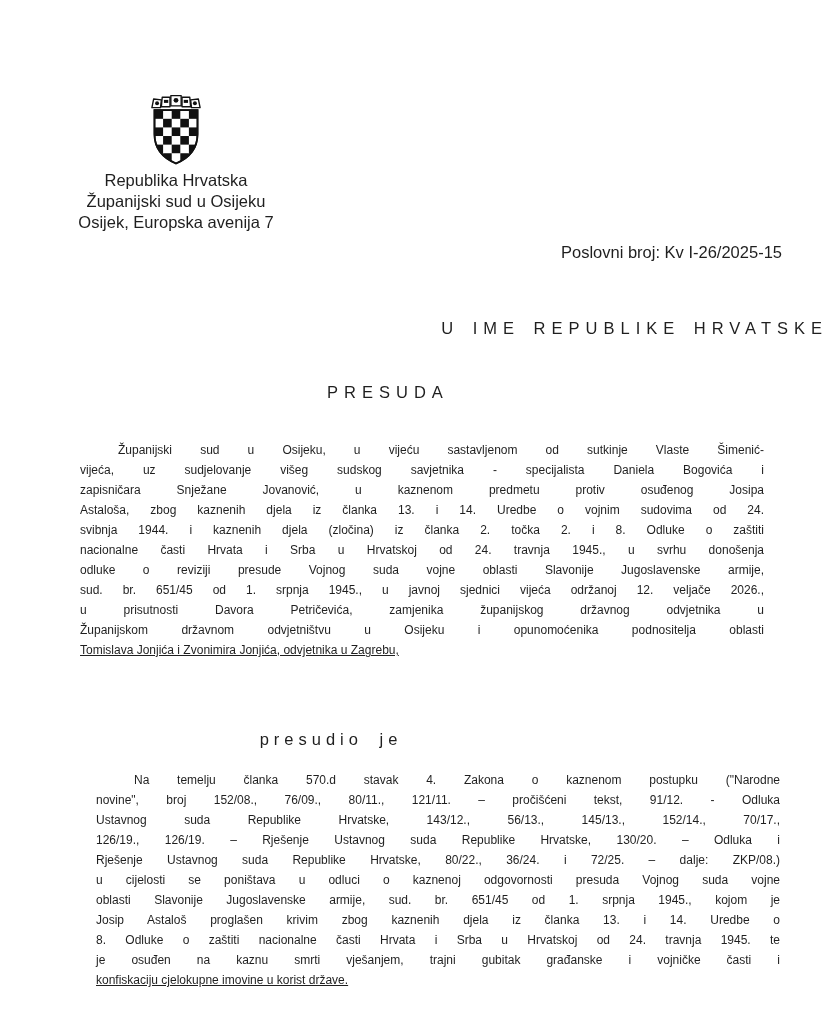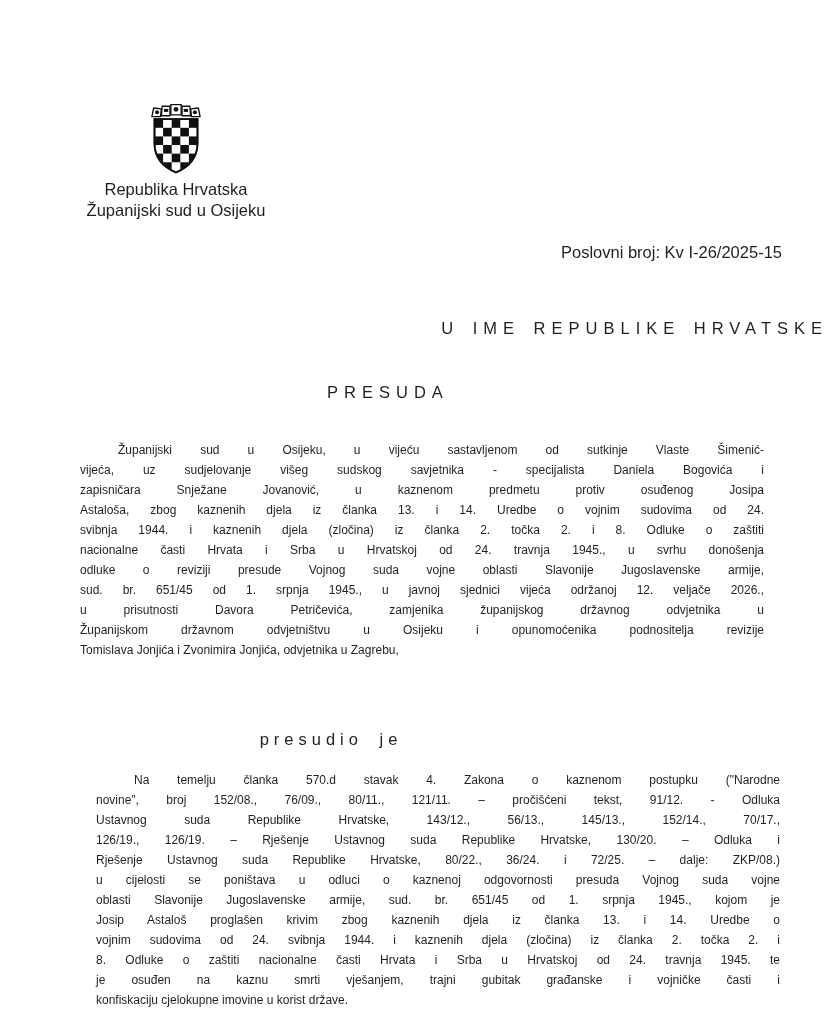--- a/index.html
+++ b/index.html
@@ -16,21 +16,21 @@
   }
   .page {
     position: relative;
     width: 828px;
     height: 1024px;
     background: #ffffff;
   }
   .letterhead {
     position: absolute;
     left: 62px;
-    top: 102px;
+    top: 93px;
     width: 228px;
     text-align: center;
   }
   .crest {
     display: block;
     margin: 0 auto 3px auto;
     width: 54px;
     height: 74px;
   }
   .inst-line {
@@ -86,20 +86,21 @@
   }
   #paragraph-intro { top: 440px; }
   #paragraph-decision { top: 770px; margin-left: 16px; }
   .line {
     text-align: justify;
     text-align-last: justify;
     white-space: normal;
   }
   .line.last {
     text-align-last: left;
+    text-decoration: underline;
   }
   .line.indent {
     text-indent: 38px;
   }
 </style>
 </head>
 <body>
 
 <div class="page">
 
@@ -141,52 +142,52 @@
         <rect x="5" y="60" width="10" height="10"></rect>
           <rect x="25" y="60" width="10" height="10"></rect>
           <rect x="45" y="60" width="10" height="10"></rect>
         <rect x="15" y="70" width="10" height="10"></rect>
           <rect x="35" y="70" width="10" height="10"></rect>
       </g>
       <path d="M5,20 H55 V48 C55,66 44,76 30,82 C16,76 5,66 5,48 Z" fill="none" stroke="#111111" stroke-width="2"></path>
     </svg>
     <div class="inst-line">Republika Hrvatska</div>
     <div class="inst-line">Županijski sud u Osijeku</div>
+    <div class="inst-line">Osijek, Europska avenija 7</div>
   </div>
 
   <div class="case-number">Poslovni broj: Kv I-26/2025-15</div>
 
   <div class="title-main">U IME REPUBLIKE HRVATSKE</div>
 
   <div class="title-presuda">PRESUDA</div>
 
   <div class="paragraph" id="paragraph-intro">
       <div class="line indent">Županijski sud u Osijeku, u vijeću sastavljenom od sutkinje Vlaste Šimenić-</div>
       <div class="line">vijeća, uz sudjelovanje višeg sudskog savjetnika - specijalista Daniela Bogovića i</div>
       <div class="line">zapisničara Snježane Jovanović, u kaznenom predmetu protiv osuđenog Josipa</div>
       <div class="line">Astaloša, zbog kaznenih djela iz članka 13. i 14. Uredbe o vojnim sudovima od 24.</div>
       <div class="line">svibnja 1944. i kaznenih djela (zločina) iz članka 2. točka 2. i 8. Odluke o zaštiti</div>
       <div class="line">nacionalne časti Hrvata i Srba u Hrvatskoj od 24. travnja 1945., u svrhu donošenja</div>
       <div class="line">odluke o reviziji presude Vojnog suda vojne oblasti Slavonije Jugoslavenske armije,</div>
       <div class="line">sud. br. 651/45 od 1. srpnja 1945., u javnoj sjednici vijeća održanoj 12. veljače 2026.,</div>
       <div class="line">u prisutnosti Davora Petričevića, zamjenika županijskog državnog odvjetnika u</div>
-      <div class="line">Županijskom državnom odvjetništvu u Osijeku i opunomoćenika podnositelja revizije</div>
+      <div class="line">Županijskom državnom odvjetništvu u Osijeku i opunomoćenika podnositelja oblasti</div>
       <div class="line last">Tomislava Jonjića i Zvonimira Jonjića, odvjetnika u Zagrebu,</div>
     </div>
 
   <div class="title-presudio">presudio je</div>
 
   <div class="paragraph" id="paragraph-decision">
       <div class="line indent">Na temelju članka 570.d stavak 4. Zakona o kaznenom postupku ("Narodne</div>
       <div class="line">novine", broj 152/08., 76/09., 80/11., 121/11. – pročišćeni tekst, 91/12. - Odluka</div>
       <div class="line">Ustavnog suda Republike Hrvatske, 143/12., 56/13., 145/13., 152/14., 70/17.,</div>
       <div class="line">126/19., 126/19. – Rješenje Ustavnog suda Republike Hrvatske, 130/20. – Odluka i</div>
       <div class="line">Rješenje Ustavnog suda Republike Hrvatske, 80/22., 36/24. i 72/25. – dalje: ZKP/08.)</div>
       <div class="line">u cijelosti se poništava u odluci o kaznenoj odgovornosti presuda Vojnog suda vojne</div>
       <div class="line">oblasti Slavonije Jugoslavenske armije, sud. br. 651/45 od 1. srpnja 1945., kojom je</div>
       <div class="line">Josip Astaloš proglašen krivim zbog kaznenih djela iz članka 13. i 14. Uredbe o</div>
-      <div class="line">vojnim sudovima od 24. svibnja 1944. i kaznenih djela (zločina) iz članka 2. točka 2. i</div>
       <div class="line">8. Odluke o zaštiti nacionalne časti Hrvata i Srba u Hrvatskoj od 24. travnja 1945. te</div>
       <div class="line">je osuđen na kaznu smrti vješanjem, trajni gubitak građanske i vojničke časti i</div>
       <div class="line last">konfiskaciju cjelokupne imovine u korist države.</div>
     </div>
 
 </div>
 
 </body></html>

